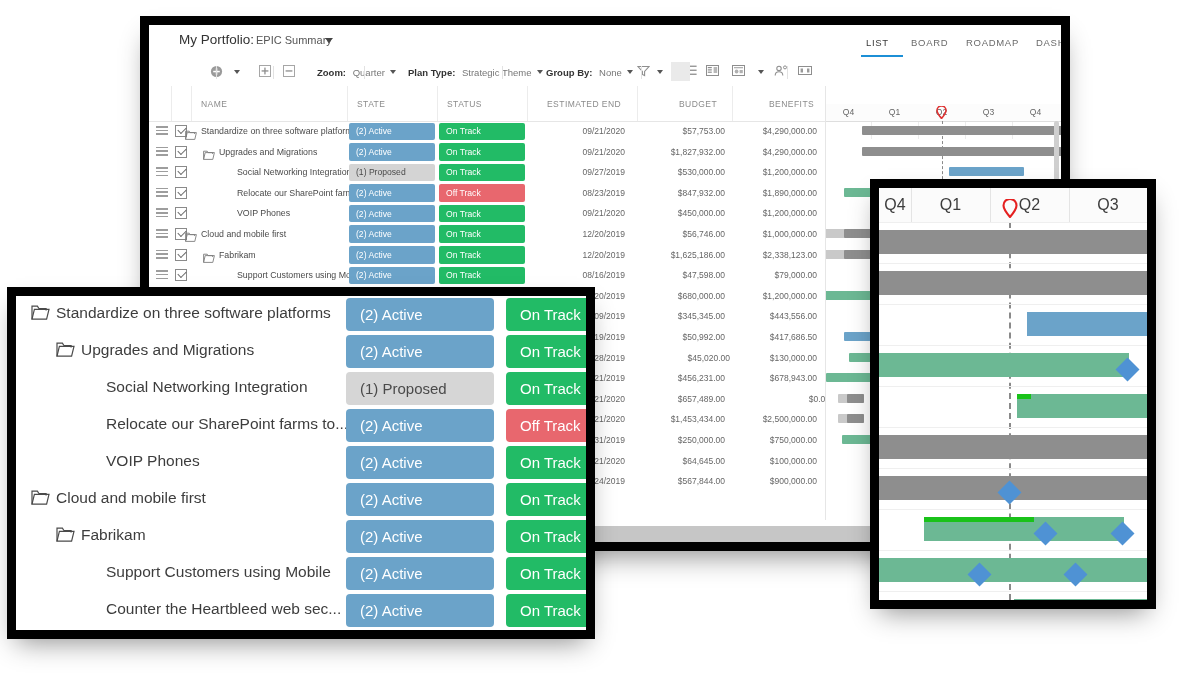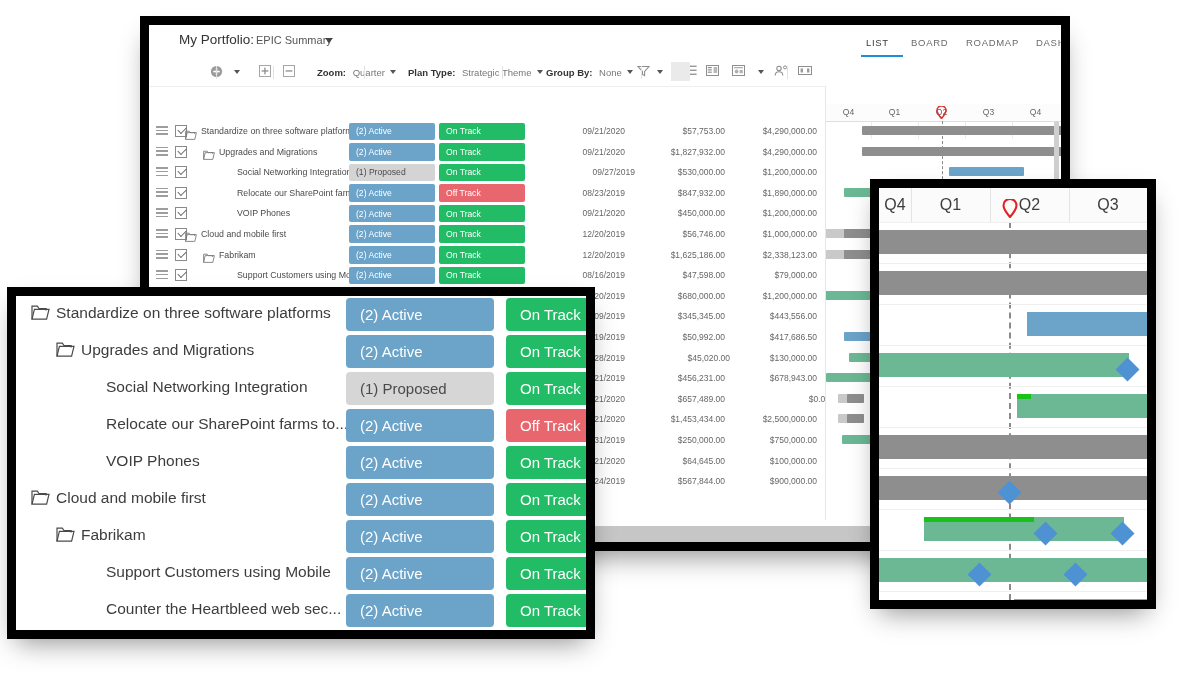--- a/index.html
+++ b/index.html
@@ -261,20 +261,36 @@
             <svg width="14" height="11" viewBox="0 0 14 11">
                 <rect x="0.5" y="1.5" width="13" height="8" fill="none" stroke="#8e8e8e"></rect>
                 <rect x="2.6" y="3.5" width="2.4" height="4" fill="#9a9a9a"></rect>
                 <rect x="9" y="3.5" width="2.4" height="4" fill="#9a9a9a"></rect>
               </svg>
           </span>
         </div>
         <div class="sep" style="left:638px;"></div>
       </div>
 
+      <div class="mw-colhead">
+        <div class="colsep" style="left:22px;"></div>
+        <div class="colsep" style="left:42px;"></div>
+        <div class="colh" style="left:52px;">NAME</div>
+        <div class="colsep" style="left:198px;"></div>
+        <div class="colh" style="left:208px;">STATE</div>
+        <div class="colsep" style="left:288px;"></div>
+        <div class="colh" style="left:298px;">STATUS</div>
+        <div class="colsep" style="left:378px;"></div>
+        <div class="colh" style="left:398px;">ESTIMATED END</div>
+        <div class="colsep" style="left:488px;"></div>
+        <div class="colh" style="left:530px;">BUDGET</div>
+        <div class="colsep" style="left:583px;"></div>
+        <div class="colh" style="left:620px;">BENEFITS</div>
+        <div class="colsep" style="left:676px;"></div>
+      </div>
 
       <div class="mw-rows" id="mw-rows">
           <div class="row">
             <div class="grip">
               <i></i>
               <i></i>
               <i></i>
             </div>
             <div class="chk"></div>
             <div class="folder" style="left:36px"><svg width="12" height="10" viewBox="0 0 12 10">
@@ -309,21 +325,21 @@
           <div class="row">
             <div class="grip">
               <i></i>
               <i></i>
               <i></i>
             </div>
             <div class="chk"></div>
             <div class="nm" style="left:88px">Social Networking Integration</div>
             <div class="badge state proposed">(1) Proposed</div>
             <div class="badge status">On Track</div>
-            <div class="cell" style="left:398px;width:88px;">09/27/2019</div>
+            <div class="cell" style="left:388px;width:88px;">09/27/2019</div>
             <div class="cell" style="left:478px;width:98px;">$530,000.00</div>
             <div class="cell" style="left:570px;width:98px;">$1,200,000.00</div>
           </div>
           <div class="row">
             <div class="grip">
               <i></i>
               <i></i>
               <i></i>
             </div>
             <div class="chk"></div>

